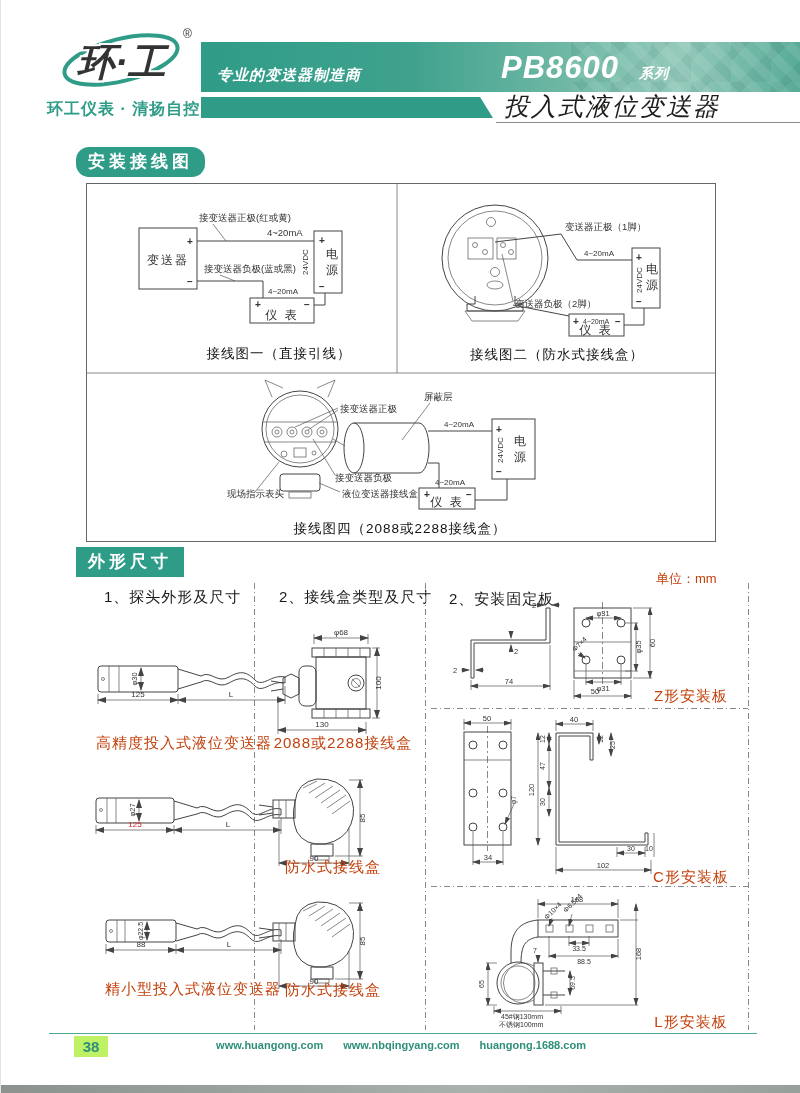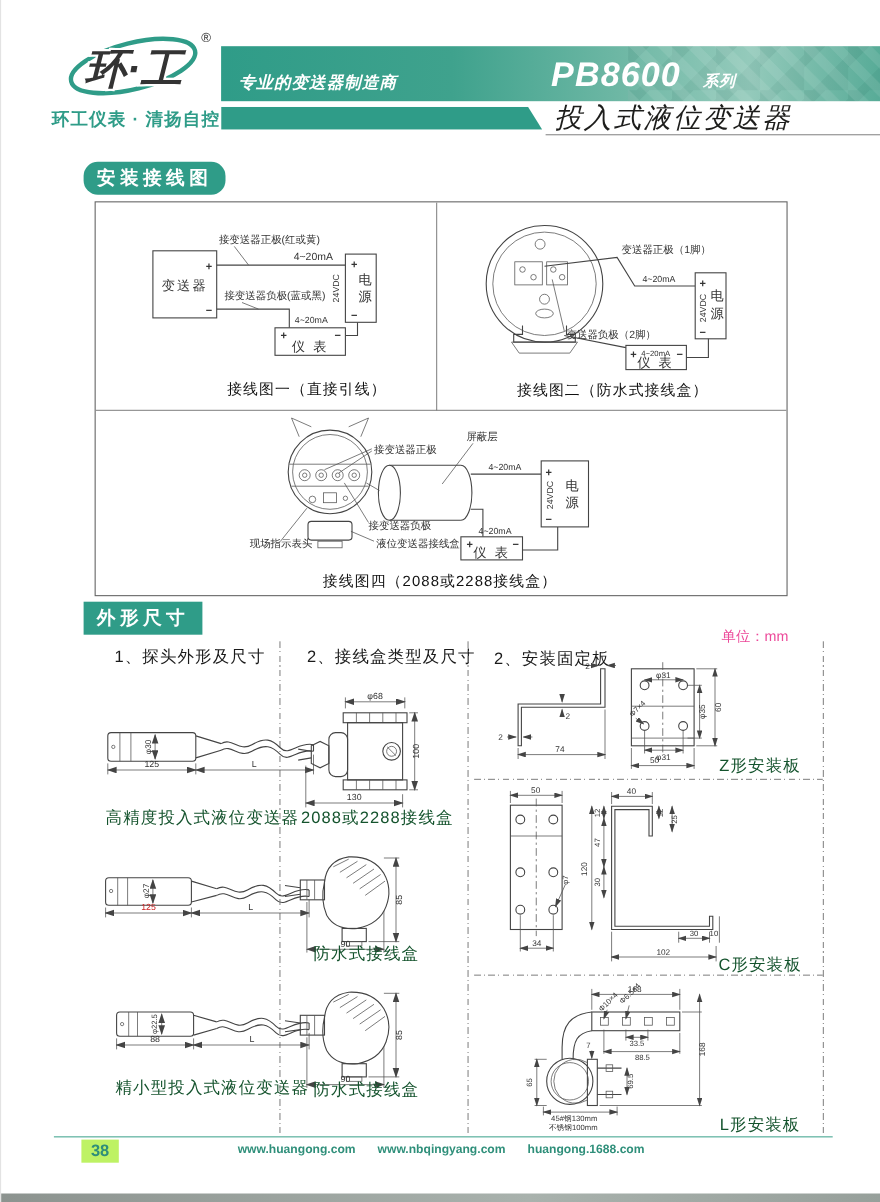--- a/index.html
+++ b/index.html
@@ -28,22 +28,22 @@
   
   svg text{fill:#333;}
   .t7{font-size:7px;} .t75{font-size:7.5px;} .t8{font-size:8px;} .t9{font-size:9.5px;}
   .bx{font-size:12px;letter-spacing:2px;} .pm{font-size:10px;font-weight:bold;}
   .cap{font-size:13.5px;letter-spacing:1px;fill:#111;}
   .w{stroke:#444;stroke-width:1;fill:none;}
   .thin{stroke:#555;stroke-width:.7;fill:none;}
   .boxr{stroke:#444;stroke-width:1;fill:#fff;}
   .red{fill:#cc2222;}
   .colhead{font-size:15px;color:#1a1a1a;letter-spacing:1px;}
-  .drawcap{font-size:15px;color:#14532d;letter-spacing:1px;text-align:center;}
-  .unit{font-size:13px;color:#ec4899;}
+  .drawcap{font-size:15px;color:#c2410c;letter-spacing:1px;text-align:center;}
+  .unit{font-size:13px;color:#c2410c;}
   .vdash{width:1px;background:repeating-linear-gradient(180deg,#888 0 6px,transparent 6px 9px,#888 9px 10px,transparent 10px 13px);}
   .hdash{height:1px;background:repeating-linear-gradient(90deg,#888 0 6px,transparent 6px 9px,#888 9px 10px,transparent 10px 13px);}
   .wirebox{left:85px;top:183px;width:628px;height:357px;border:1px solid #666;}
   
   .footline{left:48px;top:1033px;width:708px;height:1px;background:#49a893;}
   .pagebox{left:46px;top:1036px;width:34px;height:21px;background:#bef264;color:#2f8f7a;
            font-weight:bold;font-size:15px;text-align:center;line-height:21px;margin-left:27px;}
   .urls{left:0;top:1039px;width:800px;text-align:center;color:#2f8f7a;font-size:11px;font-weight:bold;}
   .urls span{margin:0 10px;}
   .botbar{left:0;top:1085px;width:800px;height:8px;background:linear-gradient(90deg,#8c938f,#a9b2ad 60%,#97a09b);}

